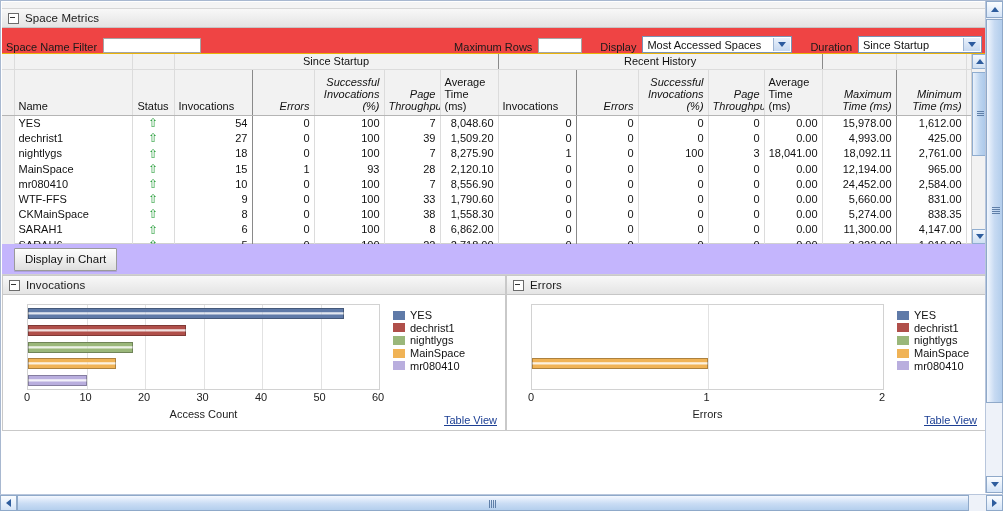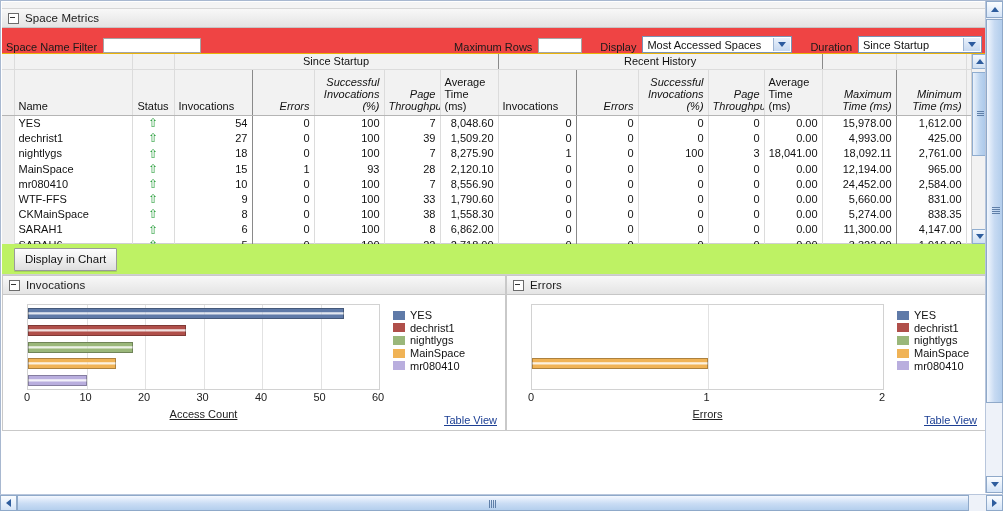--- a/index.html
+++ b/index.html
@@ -143,21 +143,21 @@
     position:absolute;left:0;width:15px;box-sizing:border-box;
     background:linear-gradient(to right,#eaf2fc,#bcd4ef 55%,#a9c7e9);
     border:1px solid #8fadd0;
   }
   .vs-thumb:after{
     content:"";position:absolute;left:4px;top:50%;margin-top:-3px;width:7px;height:6px;
     background:repeating-linear-gradient(to bottom,#5f7fa8 0 1px,transparent 1px 2px);
   }
 
   
-  .btnbar{height:30px;display:flex;align-items:center;padding-left:12px;background:#bef264;}
+  .btnbar{height:30px;display:flex;align-items:center;padding-left:12px;background:#c4b5fd;}
   .btn{
     height:21px;padding:0 10px;display:inline-flex;align-items:center;
     font-size:11.5px;color:#111;
     background:linear-gradient(to bottom,#fdfdfd,#ececec 60%,#dedede);
     border:1px solid #9a9a9a;border-radius:1px;
     box-shadow:0 1px 0 rgba(0,0,0,.12);
   }
   .thin-sep{height:1px;background:#d0d0d0;}
 
   
@@ -172,21 +172,21 @@
   .chart-panel.right{flex:1 1 auto;border-left:1px solid #c9c9c9;}
   .chart-body{position:relative;height:135px;background:#fff;}
   .plot{
     position:absolute;background:#fff;
     border:1px solid #d2d2d2;
     box-sizing:border-box;
   }
   .gridline{position:absolute;top:0;bottom:0;width:1px;background:#e2e2e2;}
   .bar{position:absolute;height:11px;box-sizing:border-box;}
   .axis-tick{position:absolute;font-size:11px;color:#222;text-align:center;}
-  .axis-title{position:absolute;font-size:11px;color:#222;text-align:center;text-decoration:underline;}
+  .axis-title{position:absolute;font-size:11px;color:#222;text-align:center;}
   .legend{position:absolute;font-size:11px;color:#111;}
   .legend-item{display:flex;align-items:center;height:12.6px;}
   .legend-swatch{width:12px;height:9px;margin-right:5px;flex:0 0 auto;}
   .table-view-link{
     position:absolute;right:8px;bottom:4px;color:#1c3f94;font-size:11px;
     text-decoration:underline;
   }
 
   
   .outer-vscroll{

